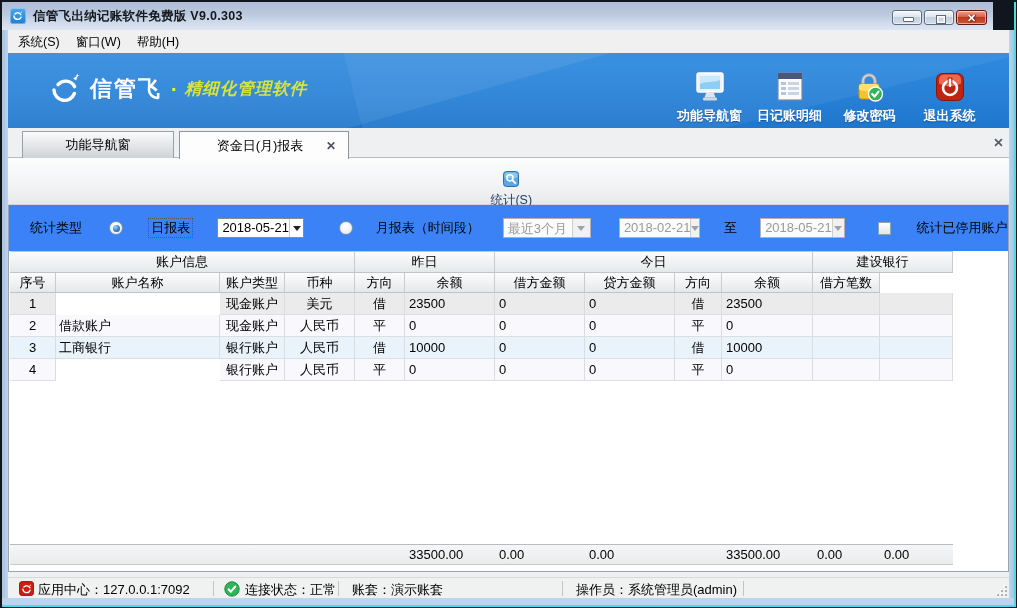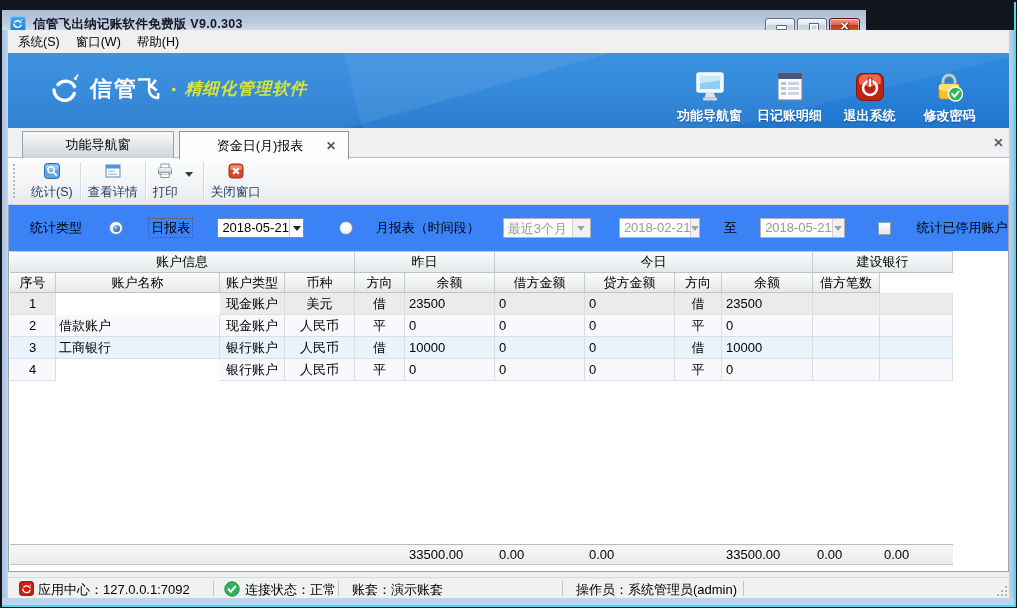--- a/index.html
+++ b/index.html
@@ -4,23 +4,23 @@
 <style>
   * { margin:0; padding:0; box-sizing:border-box; }
   html,body { width:1017px; height:608px; overflow:hidden; }
   body { font-family:"Liberation Sans", sans-serif; font-size:13px; color:#000; }
 
   #window { position:relative; width:1017px; height:608px; background:#11161e; overflow:hidden; }
   .cyan-right { position:absolute; top:2px; right:1.5px; width:2px; bottom:1.5px; background:#52d7e8; }
   .cyan-bottom { position:absolute; left:2px; right:1.5px; bottom:1.5px; height:2px; background:#52d7e8; }
 
   
-  .titlebar { position:absolute; left:2px; top:2px; width:864px; height:28px;
+  .titlebar { position:absolute; left:2px; top:2px; width:991px; height:28px;
     background:linear-gradient(180deg,#acbdd5 0%,#bccadf 45%,#cdd9ea 70%,#dde6f3 100%);
-    display:flex; align-items:center;margin-top:8px; }
+    display:flex; align-items:center; }
   .app-icon { width:16px; height:16px; margin-left:8px; border-radius:3px;
     background:linear-gradient(180deg,#4aa8ef,#1b7fd6); box-shadow:0 0 0 1px rgba(255,255,255,.35) inset; position:relative; }
   .title-text { margin-left:7px; font-size:12.5px; font-weight:bold; color:#14181d; letter-spacing:.3px; }
   .win-btns { position:absolute; right:6px; top:8px; display:flex; gap:2px; }
   .win-btn { width:30px; height:15px; border:1px solid #5f6d7c; border-radius:3px;
     background:linear-gradient(180deg,#f4f8fb 0%,#dce5ee 45%,#c3d0dd 50%,#d3deea 100%);
     position:relative; box-shadow:0 0 0 1px rgba(255,255,255,.5) inset; }
   .win-btn.min::after { content:""; position:absolute; left:10px; top:6px; width:9px; height:3px;
     background:#fff; border:1px solid #5c6a79; border-radius:1px; }
   .win-btn.max::after { content:""; position:absolute; left:11px; top:3.5px; width:8px; height:7px;
@@ -69,21 +69,21 @@
   .tab.active { left:171px; width:170px; background:#fdfdfe; border:1px solid #8f959c; border-bottom:none;
     height:28px; z-index:3; }
   .tab.active .tab-label { flex:1; text-align:center; padding-left:14px; }
   .tab-close { width:22px; color:#4c535c; font-size:12px; font-weight:bold; text-align:left; }
   .strip-close { position:absolute; right:2px; top:5px; width:16px; height:16px; color:#555e68;
     font-size:12.5px; font-weight:bold; text-align:center; line-height:16px; }
 
   
   .toolbar { position:absolute; left:0; top:128px; width:100%; height:47px;
     background:linear-gradient(180deg,#fcfdfd 0%,#f1f3f4 60%,#e7eaec 100%);
-    border-bottom:1px solid #d3d6da; display:flex; align-items:stretch; }
+    border-bottom:1px solid #d3d6da; display:flex; align-items:stretch;flex-direction:column; }
   .grip { width:5px; margin:5px 3px 5px 4px;
     background-image:radial-gradient(circle, #b4bac2 1px, rgba(0,0,0,0) 1.3px);
     background-size:4px 4px; }
   .tbtn { display:flex; flex-direction:column; align-items:center; justify-content:center; gap:2px;
     padding:3px 5px 2px 5px; min-width:0; }
   .tbtn.first { margin-left:6px; }
   .tbtn-label { font-size:12.5px; color:#1e3a5f; white-space:nowrap; }
   .tb-sep { width:1px; background:#d7dadd; box-shadow:1px 0 0 #fbfcfc; margin:4px 2px; }
   .tb-arrow { display:flex; align-items:center; padding:0 8px 14px 2px; }
   .tb-arrow::after { content:""; width:0; height:0; border-left:4px solid rgba(0,0,0,0); border-right:4px solid rgba(0,0,0,0);
@@ -216,42 +216,42 @@
               <rect x="6" y="16" width="5" height="3" fill="#b9c6da"></rect>
                 <rect x="13" y="16" width="11" height="3" fill="#c9d4e4"></rect>
               <rect x="6" y="21" width="5" height="3" fill="#b9c6da"></rect>
                 <rect x="13" y="21" width="11" height="3" fill="#c9d4e4"></rect>
             </svg>
           </span>
           <span class="nav-label">日记账明细</span>
         </div>
         <div class="nav-item">
           <span class="nav-ic">
-            <svg width="30" height="32" viewBox="0 0 30 30">
-              <rect x="1.5" y="1.5" width="27" height="27" rx="6" fill="#c02312" stroke="#8e1408" stroke-width="1"></rect>
-              <path d="M4 7.5a5 5 0 0 1 5-5h12a5 5 0 0 1 5 5v4c-8 3.5-15 3.5-22 0z" fill="#e86a52"></path>
-              <circle cx="15" cy="16" r="7" fill="none" stroke="#fff" stroke-width="2.6"></circle>
-              <rect x="12.6" y="5.5" width="4.8" height="7" fill="#c02312"></rect>
-              <rect x="13.7" y="6.5" width="2.6" height="8.5" rx="1.3" fill="#fff"></rect>
-            </svg>
-          </span>
-          <span class="nav-label">退出系统</span>
-        </div>
-        <div class="nav-item">
-          <span class="nav-ic">
             <svg width="32" height="32" viewBox="0 0 32 32">
               <path d="M9 14v-4a6 6 0 0 1 12 0v4" fill="none" stroke="#a9aeb5" stroke-width="3.4"></path>
               <path d="M9 14v-4a6 6 0 0 1 12 0v4" fill="none" stroke="#d9dde2" stroke-width="1.2"></path>
               <rect x="5" y="13" width="20" height="15" rx="2.5" fill="#f7c32a" stroke="#c8901a" stroke-width="1"></rect>
               <path d="M5 15.5a2.5 2.5 0 0 1 2.5-2.5h15a2.5 2.5 0 0 1 2.5 2.5v3c-8 2.5-14 2.5-20 0z" fill="#ffe06e"></path>
               <circle cx="21.5" cy="23" r="7" fill="#2fb457" stroke="#fff" stroke-width="1.4"></circle>
               <path d="M18.2 23l2.3 2.6 4-5" fill="none" stroke="#fff" stroke-width="2.2" stroke-linecap="round" stroke-linejoin="round"></path>
             </svg>
           </span>
           <span class="nav-label">修改密码</span>
+        </div>
+        <div class="nav-item">
+          <span class="nav-ic">
+            <svg width="30" height="32" viewBox="0 0 30 30">
+              <rect x="1.5" y="1.5" width="27" height="27" rx="6" fill="#c02312" stroke="#8e1408" stroke-width="1"></rect>
+              <path d="M4 7.5a5 5 0 0 1 5-5h12a5 5 0 0 1 5 5v4c-8 3.5-15 3.5-22 0z" fill="#e86a52"></path>
+              <circle cx="15" cy="16" r="7" fill="none" stroke="#fff" stroke-width="2.6"></circle>
+              <rect x="12.6" y="5.5" width="4.8" height="7" fill="#c02312"></rect>
+              <rect x="13.7" y="6.5" width="2.6" height="8.5" rx="1.3" fill="#fff"></rect>
+            </svg>
+          </span>
+          <span class="nav-label">退出系统</span>
         </div>
       </div>
     </div>
 
     <div class="tabstrip">
       <div class="tab inactive">
         <span class="tab-label">功能导航窗</span>
       </div>
       <div class="tab active">
         <span class="tab-label">资金日(月)报表</span>

